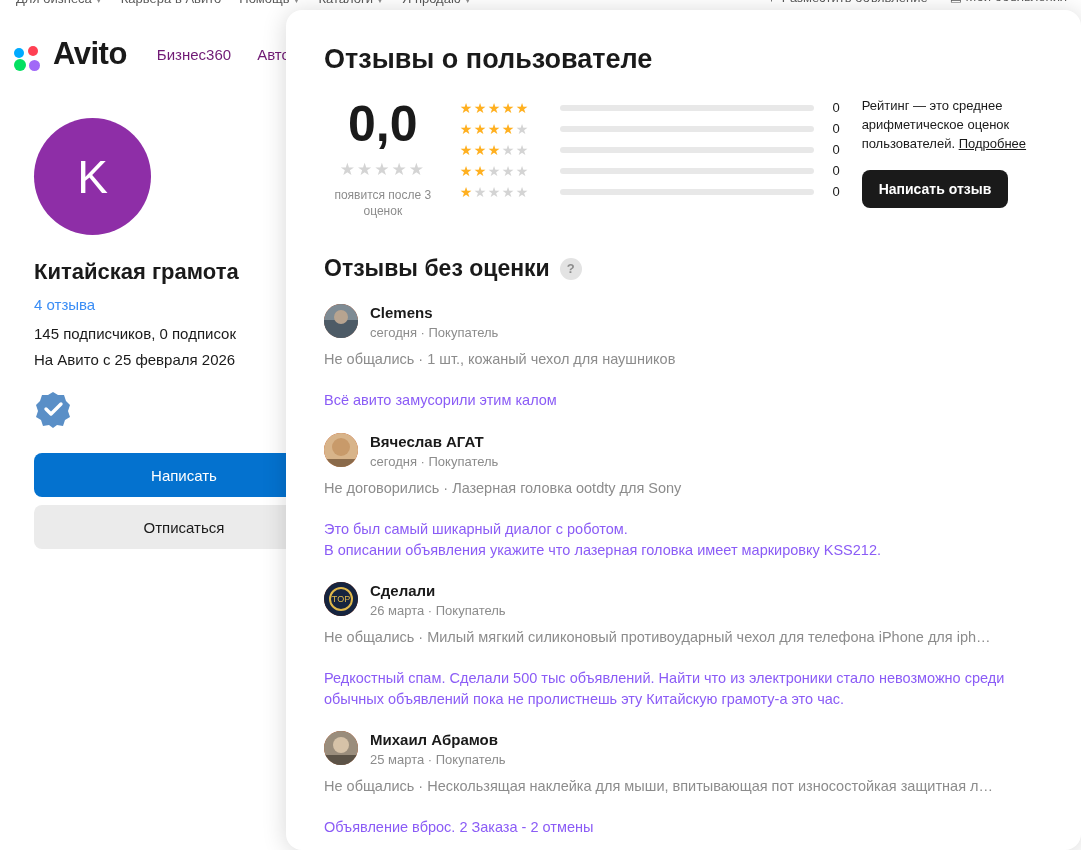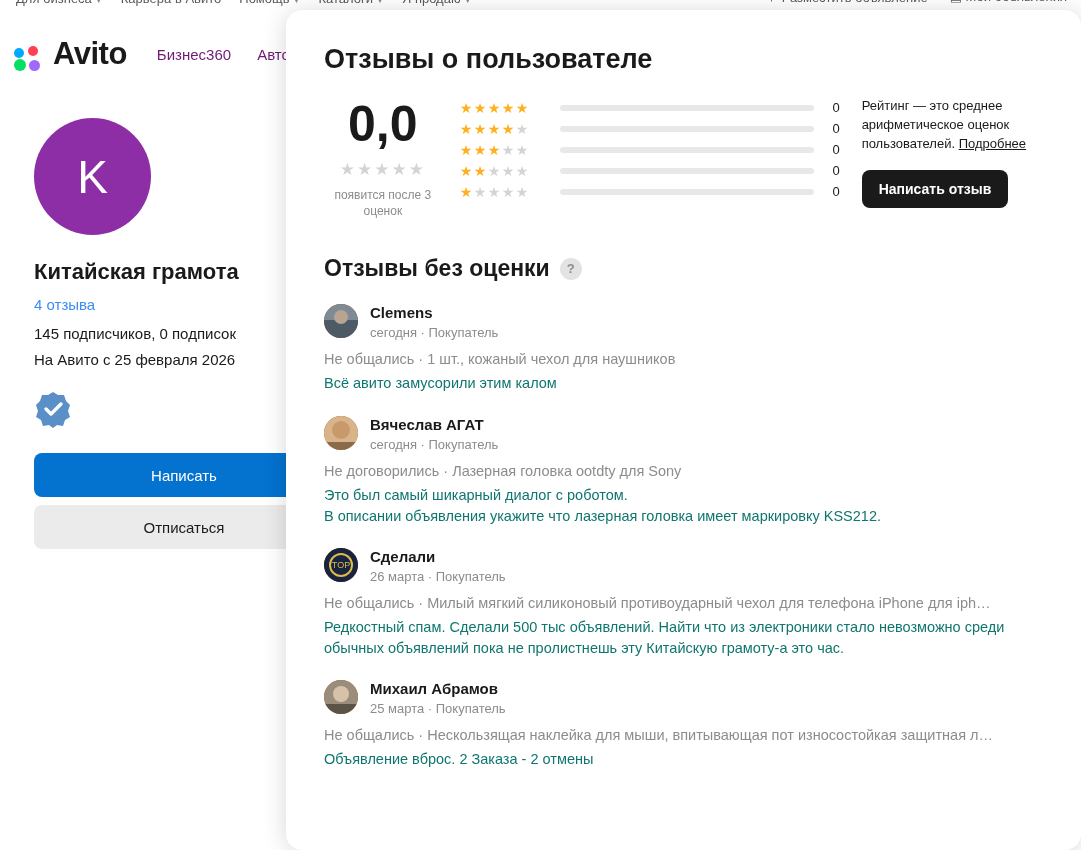--- a/index.html
+++ b/index.html
@@ -316,23 +316,23 @@
   .rv-item {
     margin-top: 11px;
     font-size: 14.5px;
     color: #8c8c8c;
     white-space: nowrap;
     overflow: hidden;
     text-overflow: ellipsis;
     max-width: 700px;
   }
   .rv-text {
-    margin-top: 6px;
+    margin-top: 23px;
     font-size: 14.5px;
-    color: #0f766e;
+    color: #8b5cf6;
     line-height: 1.42;
     max-width: 705px;
   }
 </style>
 </head>
 <body>
 
 <div id="page">
 
   <div class="topbar">

